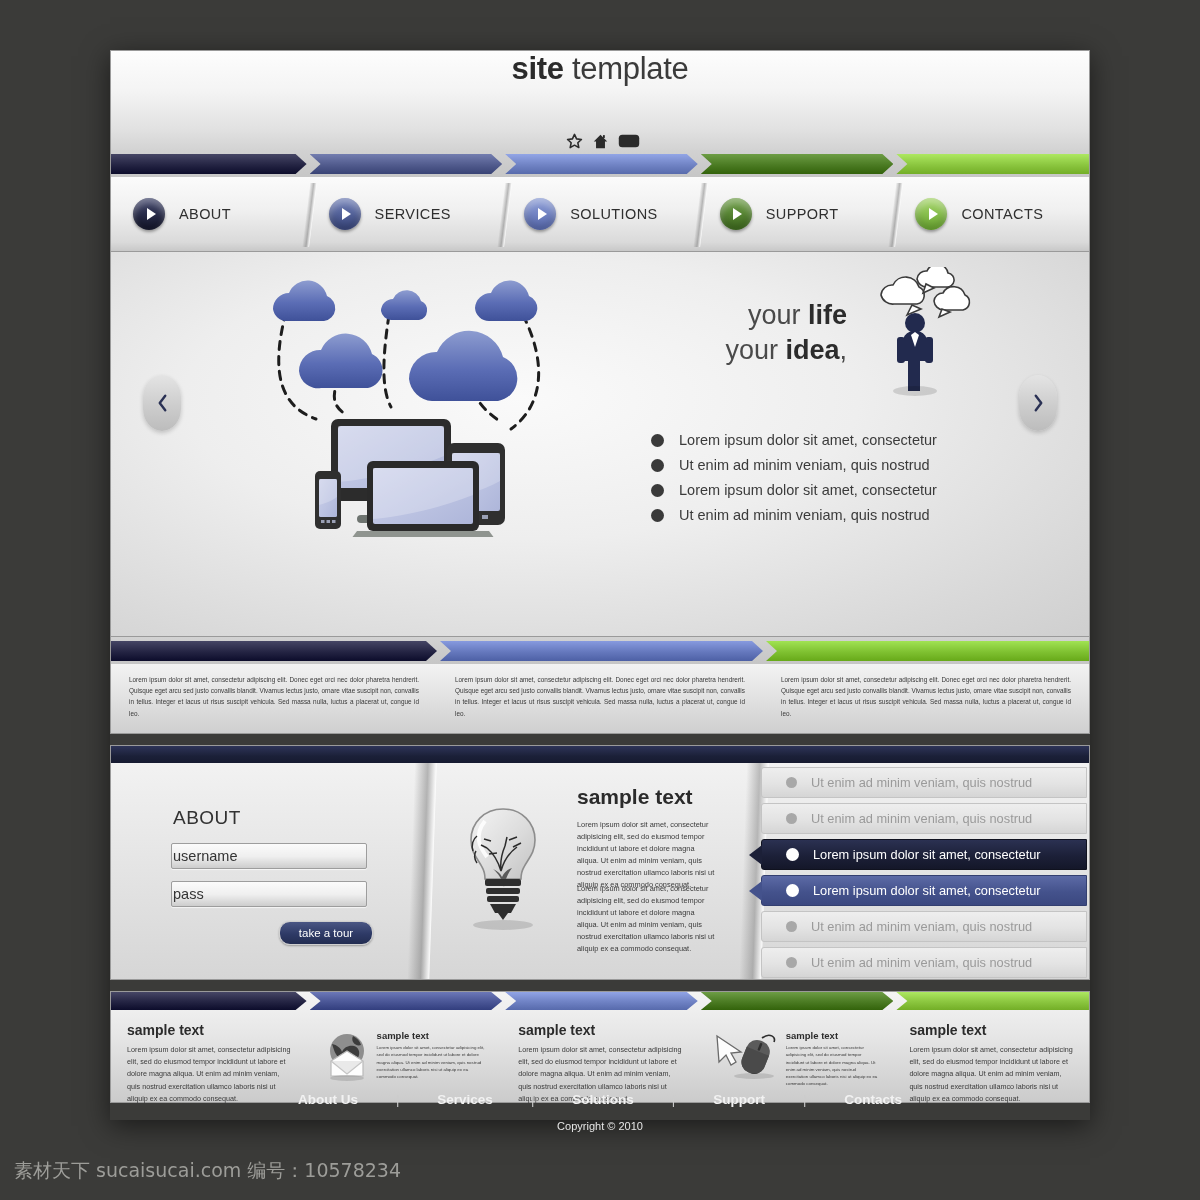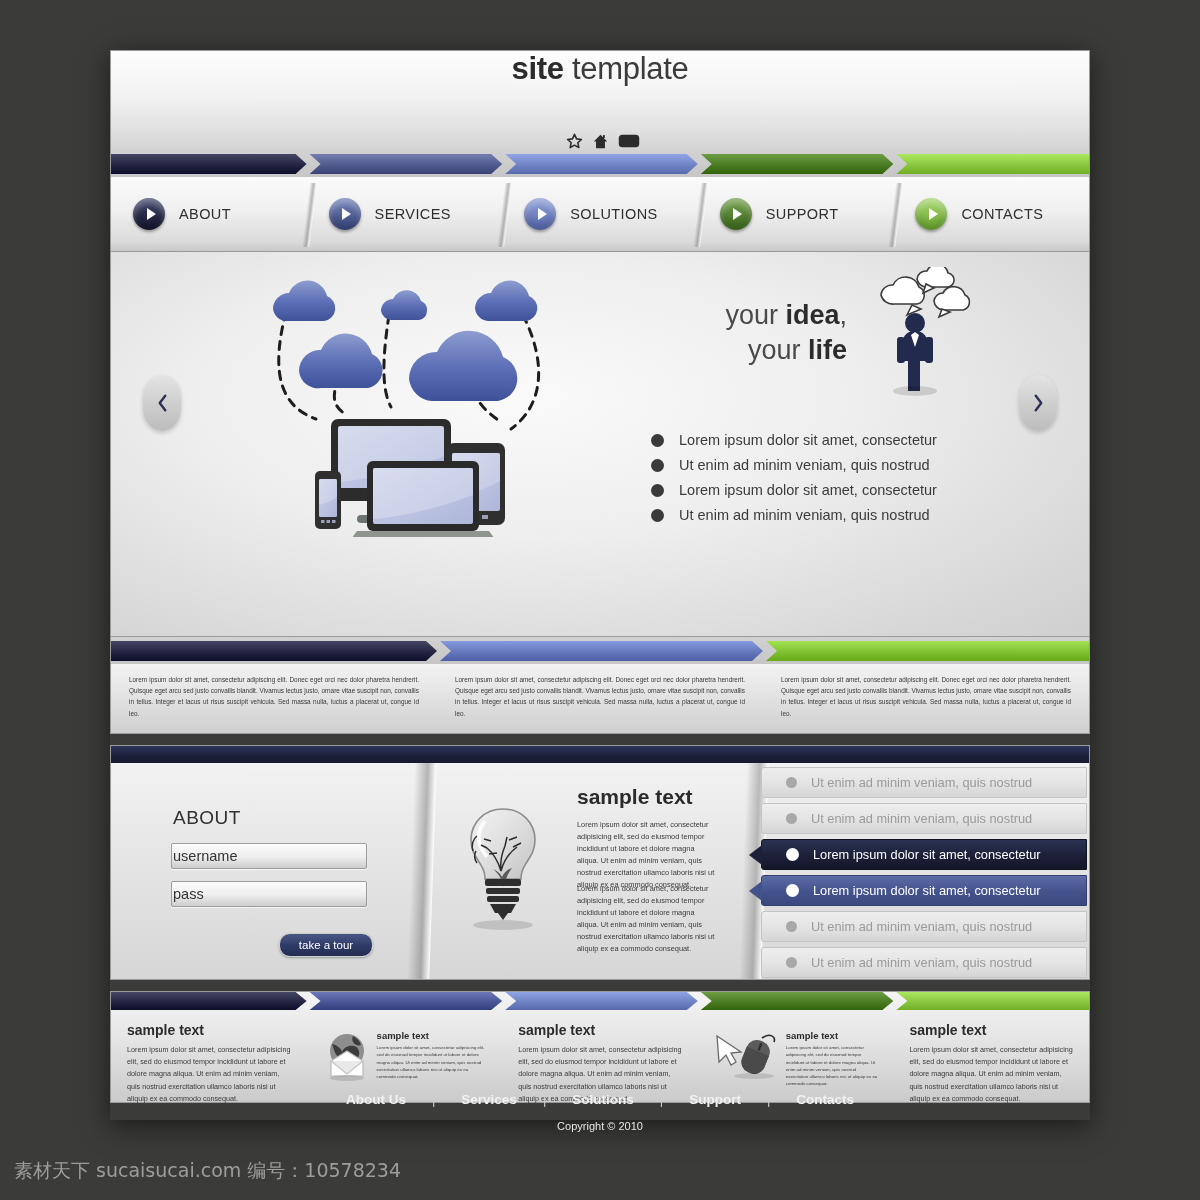--- a/index.html
+++ b/index.html
@@ -124,21 +124,21 @@
     font-size:14.5px;color:#343434;cursor:text;
     box-shadow:0 1px 1px rgba(255,255,255,.7);
   }
   #f-user{top:80px;}
   #f-pass{top:118px;}
   #tour{
     position:absolute;left:168px;top:158px;width:92px;height:22px;border-radius:11px;
     background:linear-gradient(to bottom,#4a5684,#2e3a66 55%,#232d52);
     border:1px solid #cfcfcf;
     color:#fff;font-size:11.5px;display:flex;align-items:center;justify-content:center;
-    cursor:pointer;box-shadow:0 1px 2px rgba(0,0,0,.3);margin-top:12px;
+    cursor:pointer;box-shadow:0 1px 2px rgba(0,0,0,.3);
   }
   #sample-title{position:absolute;left:148px;top:22px;font-size:21px;font-weight:bold;color:#2b2b2b;}
   .sample-p{position:absolute;left:148px;width:140px;font-size:7.4px;line-height:1.62;color:#3a3a3a;margin:0;}
   #sp1{top:56px;} #sp2{top:120px;}
   .bulbsvg{position:absolute;left:32px;top:40px;}
 
   .litem{
     height:31px;margin-bottom:5px;display:flex;align-items:center;gap:14px;
     padding-left:24px;box-sizing:border-box;cursor:pointer;
     font-size:12.8px;border-radius:3px 0 0 3px;
@@ -173,21 +173,21 @@
   .fcol h4{margin:0 0 6px;font-size:14px;font-weight:bold;color:#2b2b2b;}
   .fcol p{margin:0;font-size:7.2px;line-height:1.7;color:#3a3a3a;}
   .fcol.mini{display:flex;gap:6px;padding-top:20px;align-items:flex-start;}
   .fcol.mini .mtxt h4{font-size:9.5px;margin-bottom:3px;}
   .fcol.mini .mtxt p{font-size:4.4px;line-height:1.65;}
 
   
   #bottomnav{
     position:absolute;left:0;right:0;top:1090px;text-align:center;
   }
-  #bn-links{display:inline-flex;gap:4px;align-items:flex-start;}
+  #bn-links{display:inline-flex;gap:16px;align-items:flex-start;}
   #bn-links a{
     color:#f2f2f2;font-size:13.5px;font-weight:bold;text-decoration:none;padding:0 22px;
   }
   #bn-links .sep{color:#cdcdcd;font-size:13px;}
   #copyright{margin-top:12px;color:#e6e6e6;font-size:11px;}
 
   #watermark{
     position:absolute;left:14px;top:1158px;color:#9d9d99;font-size:19px;
     font-family:"DejaVu Sans",sans-serif;
   }
@@ -373,24 +373,24 @@
         <path d="M53 70c2-4 6-6 11-6s9 2 11 6l2 24h-8v30h-12V94h-8z"></path>
         <rect x="46" y="70" width="8" height="26" rx="3"></rect>
         <rect x="74" y="70" width="8" height="26" rx="3"></rect>
       </g>
       <path d="M60 68l4 12 4-12-4-3z" fill="#ffffff"></path>
       <ellipse cx="64" cy="124" rx="22" ry="5" fill="#000" opacity=".13"></ellipse>
     </svg>
 
     <div id="hero-head">
       <div>
+        <span>your </span><b>life</b>
+      </div>
+      <div>
         <span>your </span><b>idea</b><span>,</span>
-      </div>
-      <div>
-        <span>your </span><b>life</b>
       </div>
     </div>
 
     <ul id="hero-list">
         <li>
           <span class="dot"></span>
           <span class="tx">Lorem ipsum dolor sit amet, consectetur</span>
         </li>
         <li>
           <span class="dot"></span>

